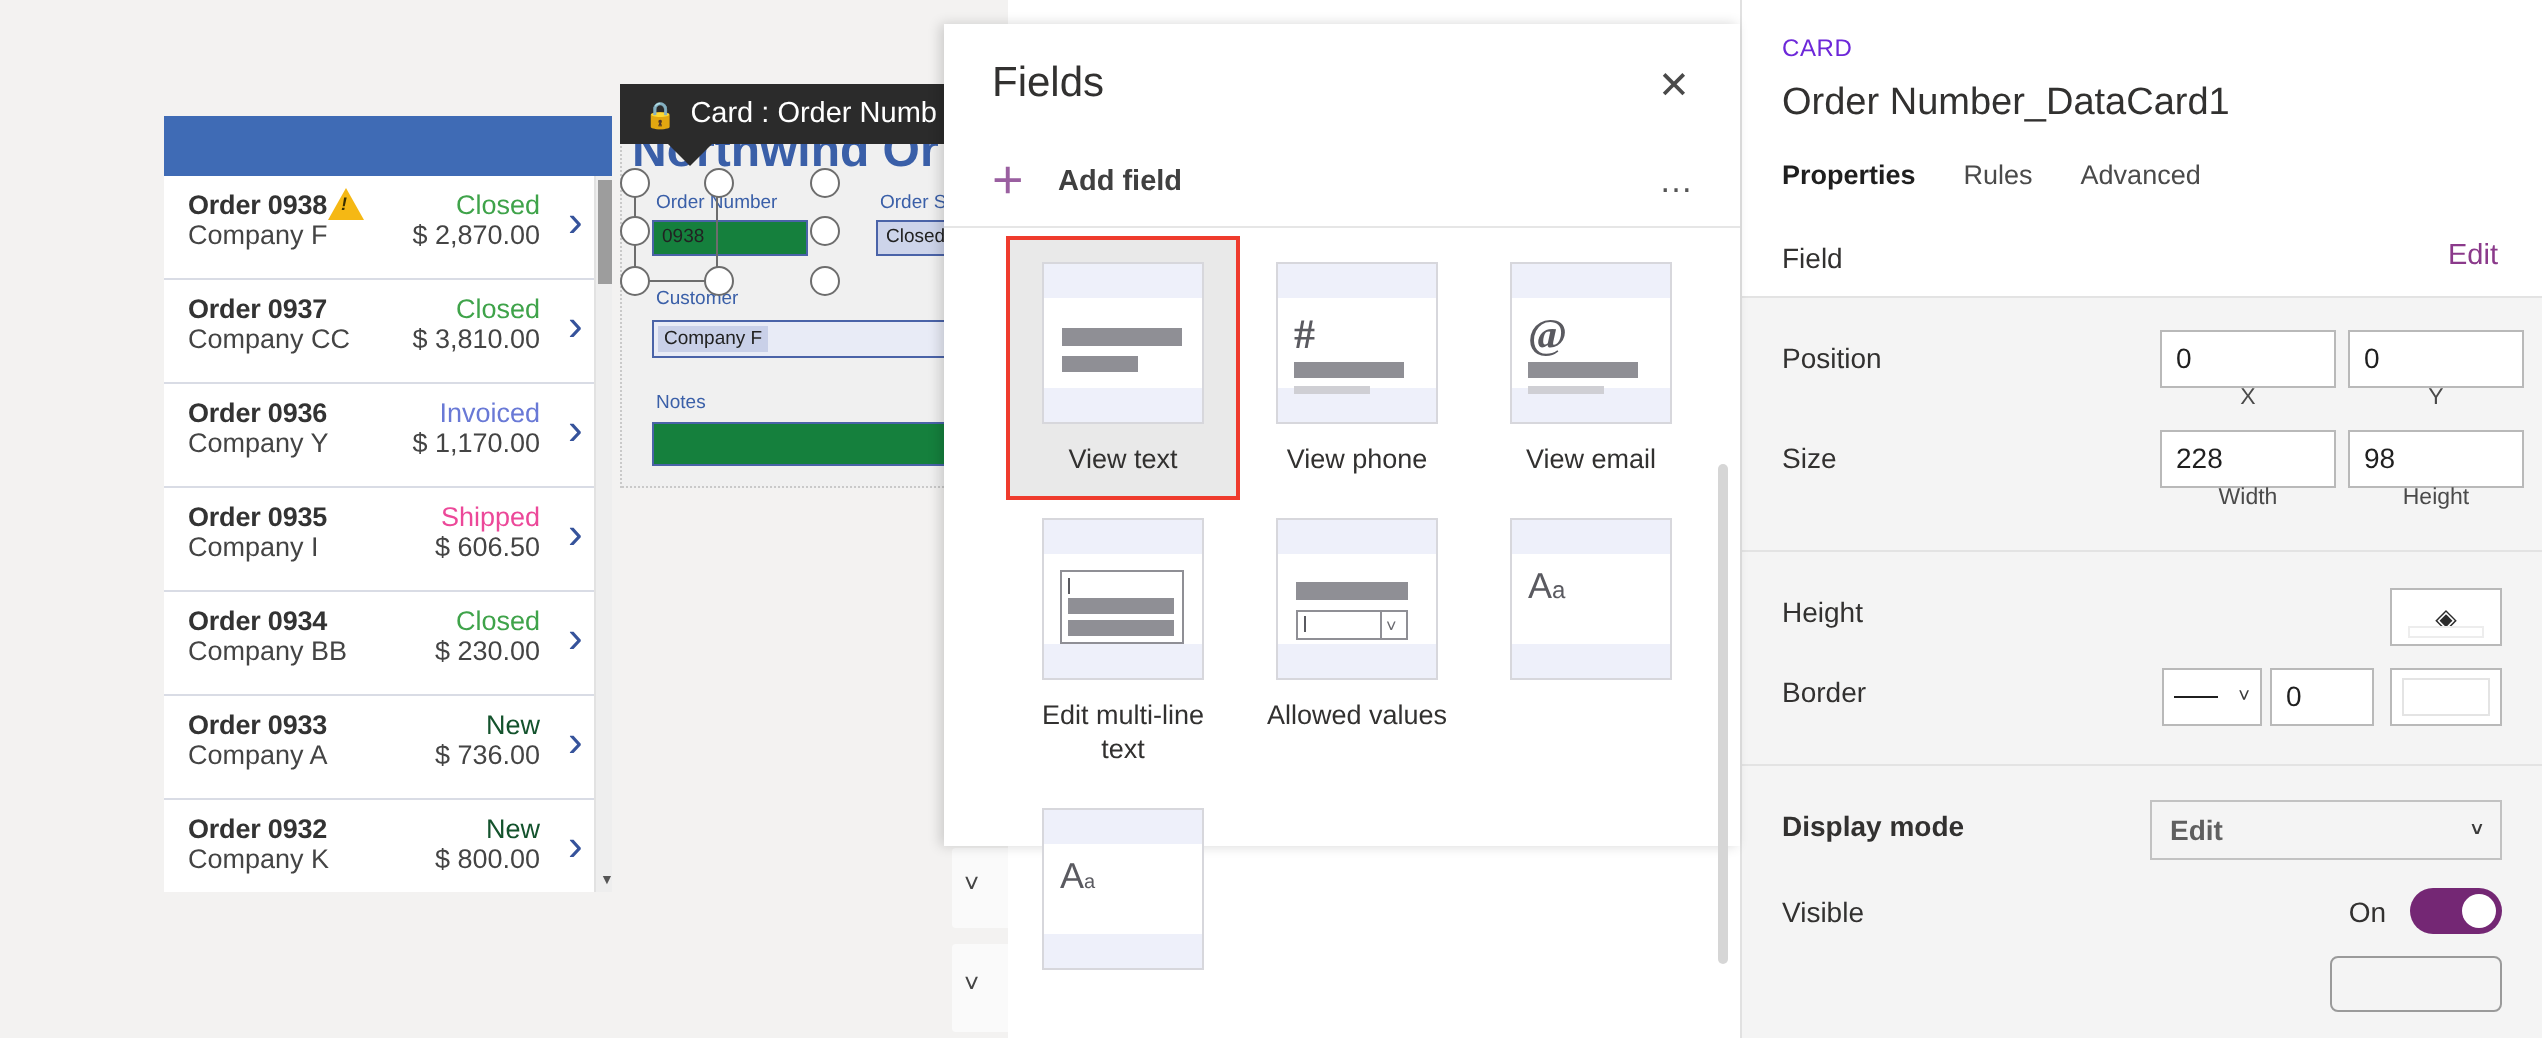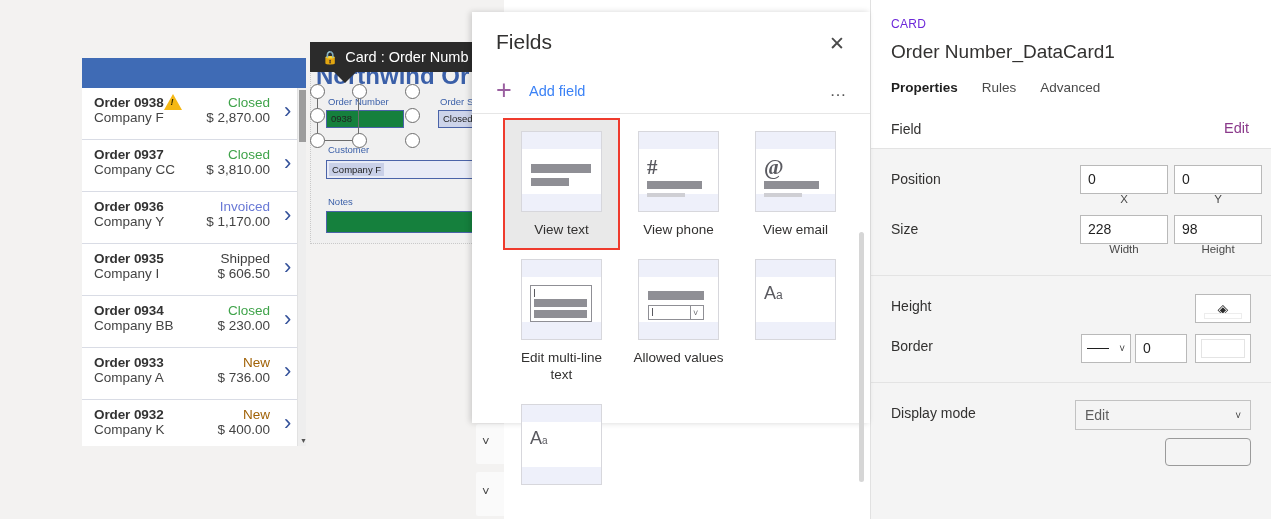--- a/index.html
+++ b/index.html
@@ -28,22 +28,22 @@
   .order-row .line1, .order-row .line2 {
     display: flex; justify-content: space-between; align-items: baseline;
     padding-right: 36px;
   }
   .order-title { font-size: 13.5px; font-weight: bold; color: #333333; letter-spacing: -.1px; position: relative; }
   .order-status { font-size: 13.5px; }
   .order-company { font-size: 13.5px; color: #444444; }
   .order-amount { font-size: 13.5px; color: #444444; }
   .st-closed { color: #3fa34a; }
   .st-invoiced { color: #6979d6; }
-  .st-shipped { color: #404040; }
-  .st-new { color: #a16207; }
+  .st-shipped { color: #ec4899; }
+  .st-new { color: #14532d; }
   .chev {
     position: absolute; right: 8px; top: 12px; width: 14px; height: 22px;
     color: #36539b; font-size: 22px; line-height: 22px; font-weight: 300;
   }
   .warn-icon {
     position: absolute; left: 100%; top: -1px; width: 0; height: 0;
     border-left: 9px solid transparent; border-right: 9px solid transparent;
     border-bottom: 16px solid #f5b814;
   }
   .warn-icon::after {
@@ -100,21 +100,21 @@
   }
   .fp-head { position: relative; height: 56px; }
   .fp-title { position: absolute; left: 24px; top: 18px; font-size: 21px; color: #323130; }
   .fp-close {
     position: absolute; right: 18px; top: 16px; width: 30px; height: 30px;
     display: flex; align-items: center; justify-content: center;
     font-size: 19px; color: #4a4a4a; cursor: pointer;
   }
   .fp-addrow { position: relative; height: 46px; border-bottom: 1px solid #e6e6e6; }
   .fp-plus { position: absolute; left: 24px; top: 8px; font-size: 27px; color: #9a5fa0; font-weight: 300; line-height: 28px; }
-  .fp-addlabel { position: absolute; left: 57px; top: 15px; font-size: 14.5px; color: #3b82f6; }
+  .fp-addlabel { position: absolute; left: 57px; top: 15px; font-size: 14.5px; color: #404040; font-weight: bold; }
   .fp-more { position: absolute; right: 22px; top: 13px; font-size: 17px; color: #555; letter-spacing: 1.5px; }
 
   .fp-body { position: relative; height: 417px; overflow: hidden; }
 
   .tpl-grid {
     position: absolute; left: 33px; top: 6px; width: 350px;
     display: grid; grid-template-columns: repeat(3, 113px); gap: 0 4px;
   }
   .tpl-card {
     width: 113px; padding: 11px 0 10px 0; display: flex; flex-direction: column;
@@ -341,21 +341,21 @@
         <span class="chev">›</span>
       </div>
 
       <div class="order-row">
         <div class="line1">
           <span class="order-title">Order 0932</span>
           <span class="order-status st-new">New</span>
         </div>
         <div class="line2">
           <span class="order-company">Company K</span>
-          <span class="order-amount">$ 400.00</span>
+          <span class="order-amount">$ 800.00</span>
         </div>
         <span class="chev">›</span>
       </div>
 
     </div>
     <div class="list-scrollbar">
       <div class="thumb"></div>
       <div class="dn">▼</div>
     </div>
   </div>
@@ -546,25 +546,34 @@
           <i class="caret">˅</i>
         </span>
         <span class="border-num">0</span>
         <span class="border-color">
             <i></i>
           </span>
       </div>
     </div>
 
     <div class="grp" style="border-bottom:none;">
-      <div class="row" style="height:43px;">
+      <div class="row" style="height:43px;font-weight:bold;">
         <span class="lbl">Display mode</span>
         <span class="sel-dd">
           <span>Edit</span>
           <i class="caret">˅</i>
         </span>
       </div>
+      <div class="row" style="height:40px;">
+        <span class="lbl">Visible</span>
+        <span class="toggle-wrap">
+          <span class="toggle-txt">On</span>
+          <span class="toggle">
+              <i class="knob"></i>
+            </span>
+        </span>
+      </div>
       <span class="bottom-peek"></span>
     </div>
 
   </div>
 
 </div>
 
 </body></html>

